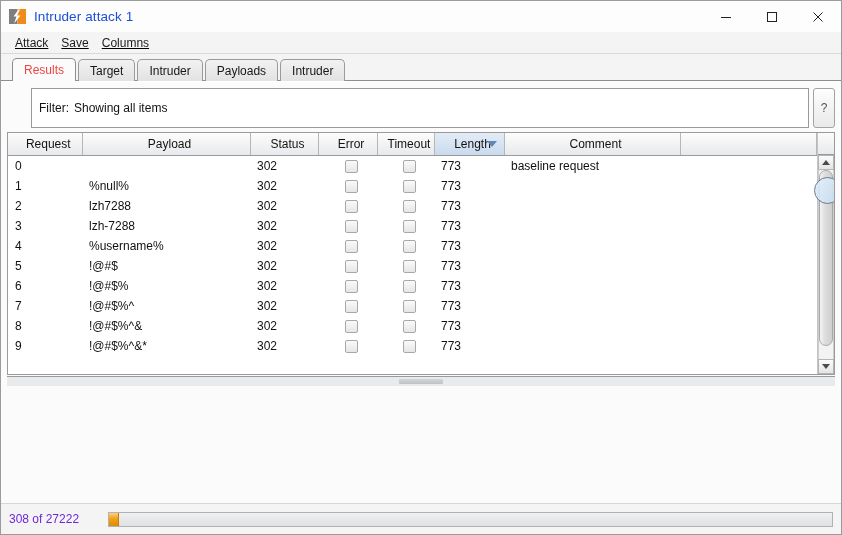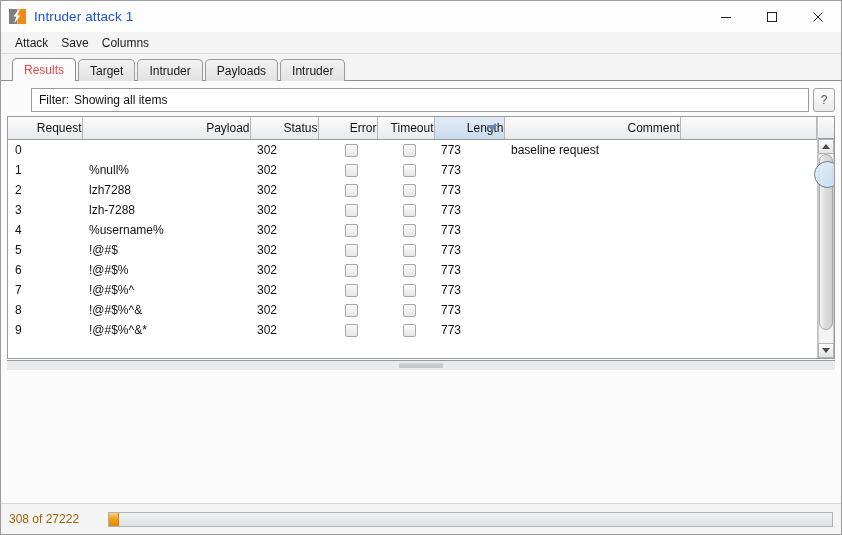--- a/index.html
+++ b/index.html
@@ -65,20 +65,21 @@
 
   
   .menubar {
     height: 21px;
     background: #f4f4f4;
     display: flex;
     align-items: center;
     padding-left: 8px;
     flex: 0 0 auto;
     border-bottom: 1px solid #d9d9d9;
+    text-decoration: underline;
   }
   .menu-item {
     font-size: 12px;
     color: #1b1b1b;
     padding: 2px 6px;
     margin-right: 1px;
   }
 
   
   .tabstrip {
@@ -134,21 +135,21 @@
     flex: 1 1 auto;
     background: #fbfbfb;
     display: flex;
     flex-direction: column;
     min-height: 0;
     border-top: 1px solid #ffffff;
   }
 
   
   .filterrow {
-    height: 24px;
+    height: 40px;
     margin: 6px 6px 4px 6px;
     display: flex;
     align-items: stretch;
     flex: 0 0 auto;
     padding-left: 24px;
   }
   .filterbar {
     flex: 1 1 auto;
     border: 1px solid #9a9a9a;
     background: #ffffff;
@@ -204,21 +205,21 @@
     width: 100%;
     table-layout: fixed;
     font-size: 12px;
   }
   table.grid th {
     height: 22px;
     background: linear-gradient(to bottom, #fcfcfc 0%, #e7e9ec 100%);
     border-right: 1px solid #b7b7b7;
     border-bottom: 1px solid #9a9a9a;
     font-weight: normal;
-    text-align: right;
+    text-align: center;
     padding: 0 0 0 7px;
     color: #131313;
     box-sizing: border-box;
     white-space: nowrap;
     overflow: hidden;
     position: relative;
   }
   table.grid th.sorted {
     background: linear-gradient(to bottom, #e3ecf6 0%, #c9daee 100%);
   }
@@ -361,21 +362,21 @@
     height: 30px;
     flex: 0 0 auto;
     background: #f4f4f4;
     border-top: 1px solid #d6d6d6;
     display: flex;
     align-items: center;
     padding: 0 8px;
   }
   .status-text {
     font-size: 12px;
-    color: #a16207;
+    color: #6d28d9;
     margin-right: 29px;
     white-space: nowrap;
   }
   .progress-outer {
     flex: 1 1 auto;
     height: 15px;
     background: linear-gradient(to bottom, #f0f0f0 0%, #dfe1e4 100%);
     border: 1px solid #b0b2b5;
     box-sizing: border-box;
     position: relative;

